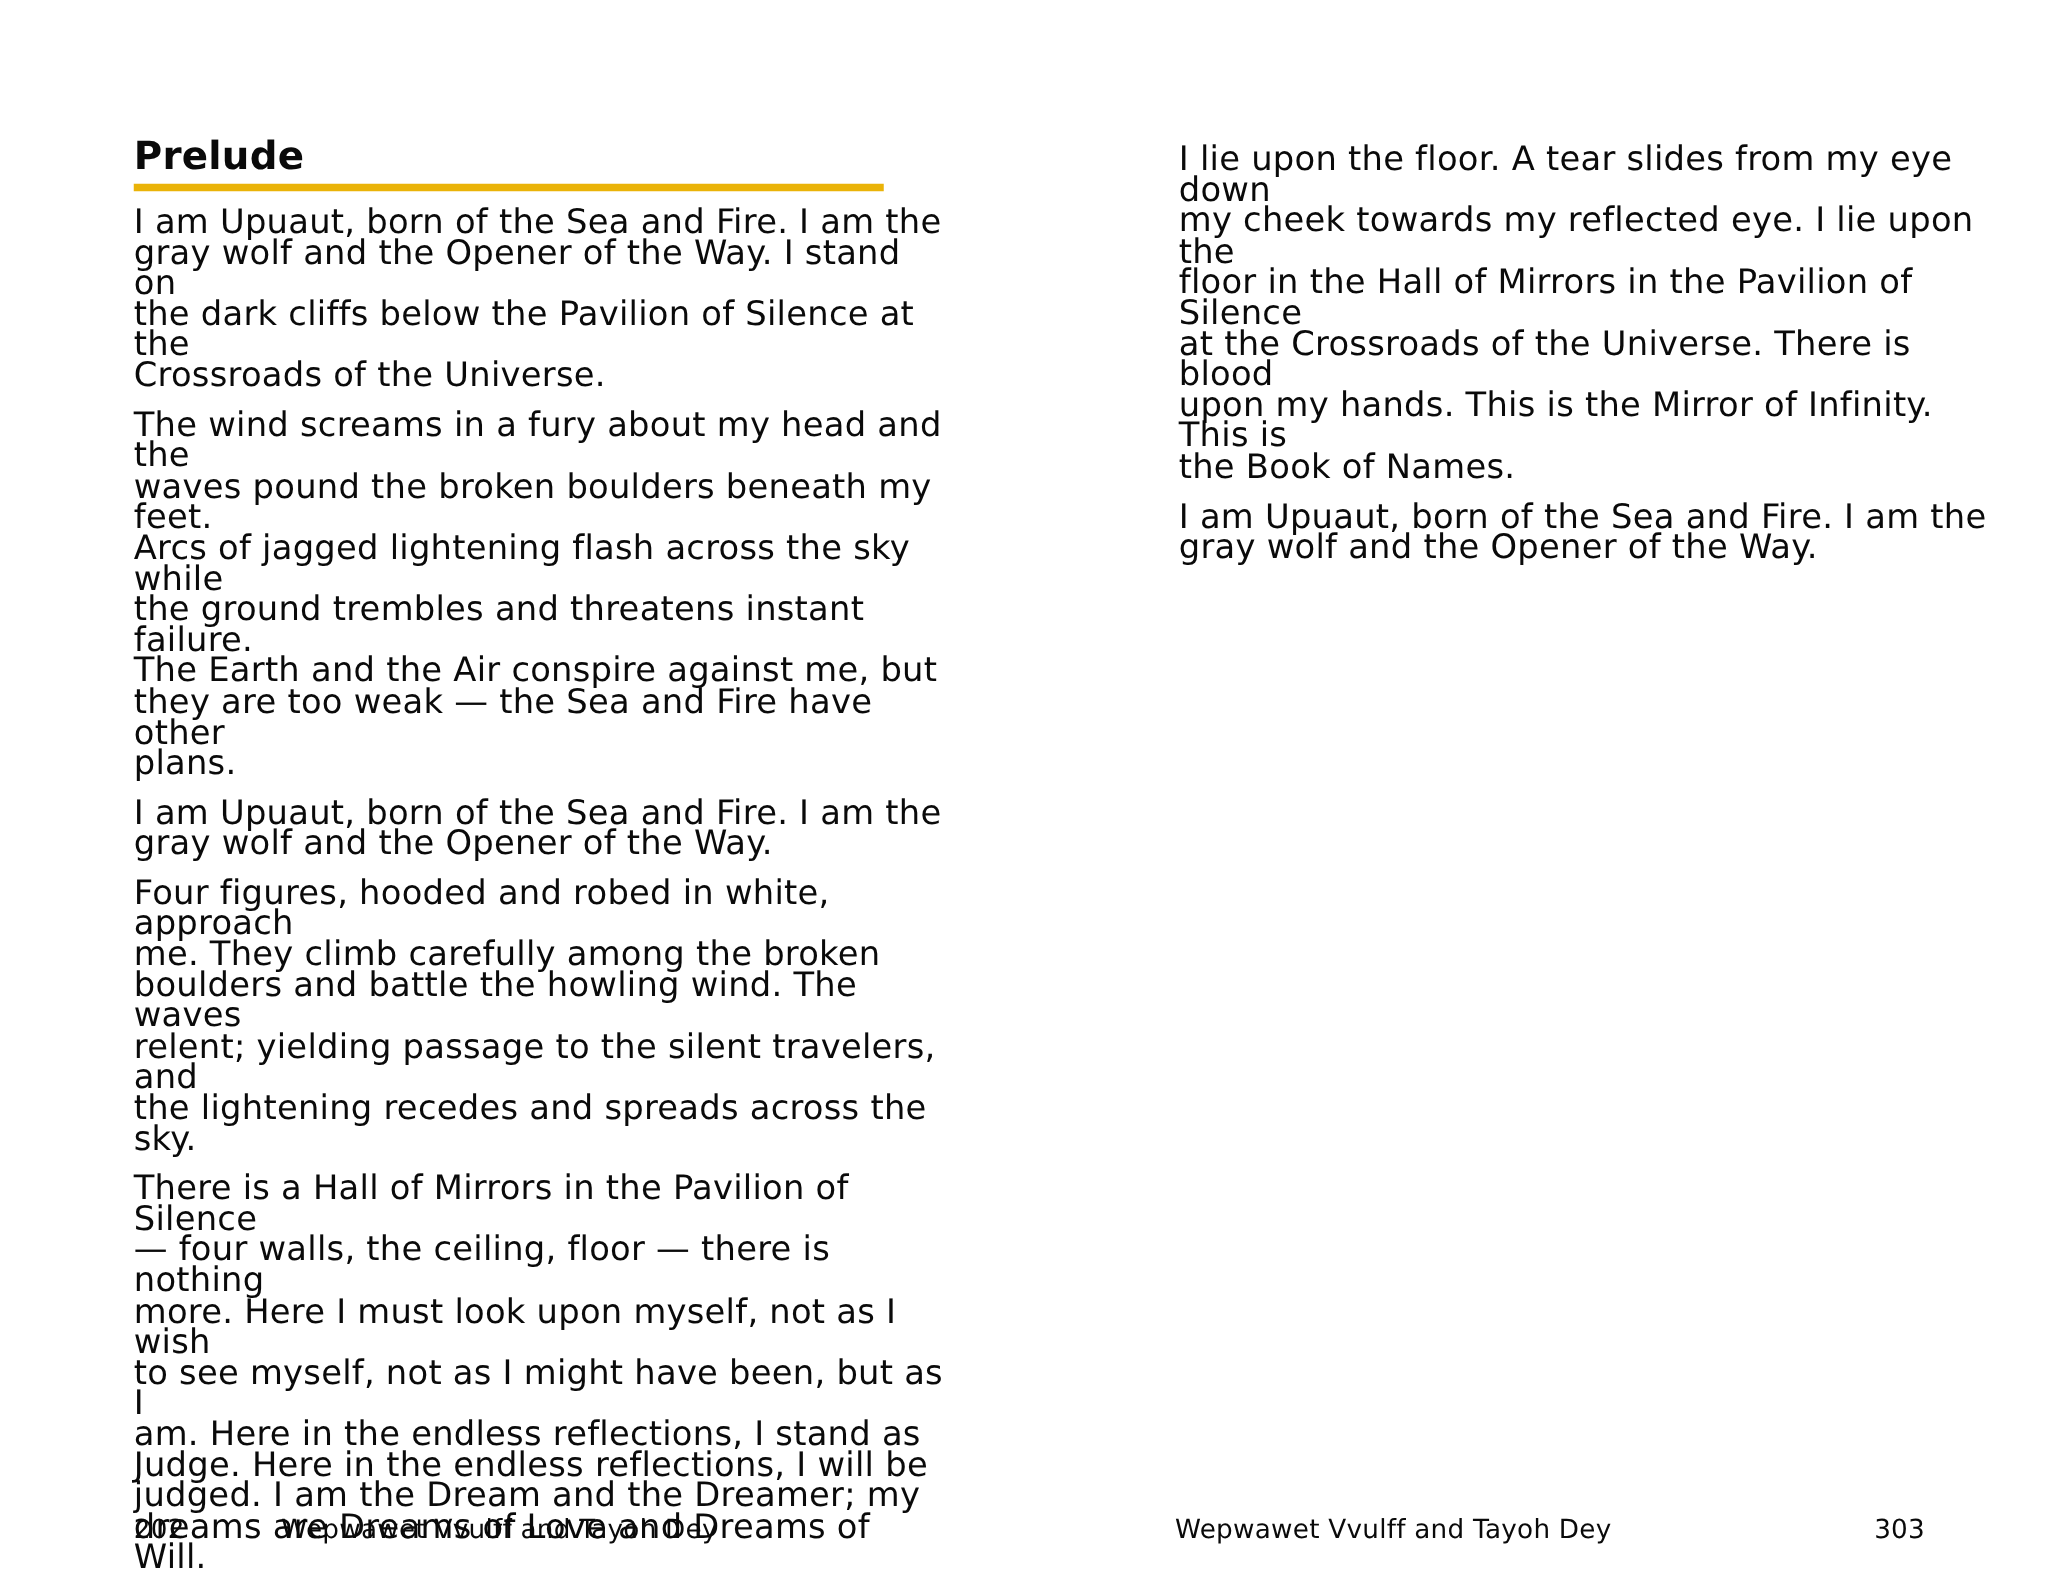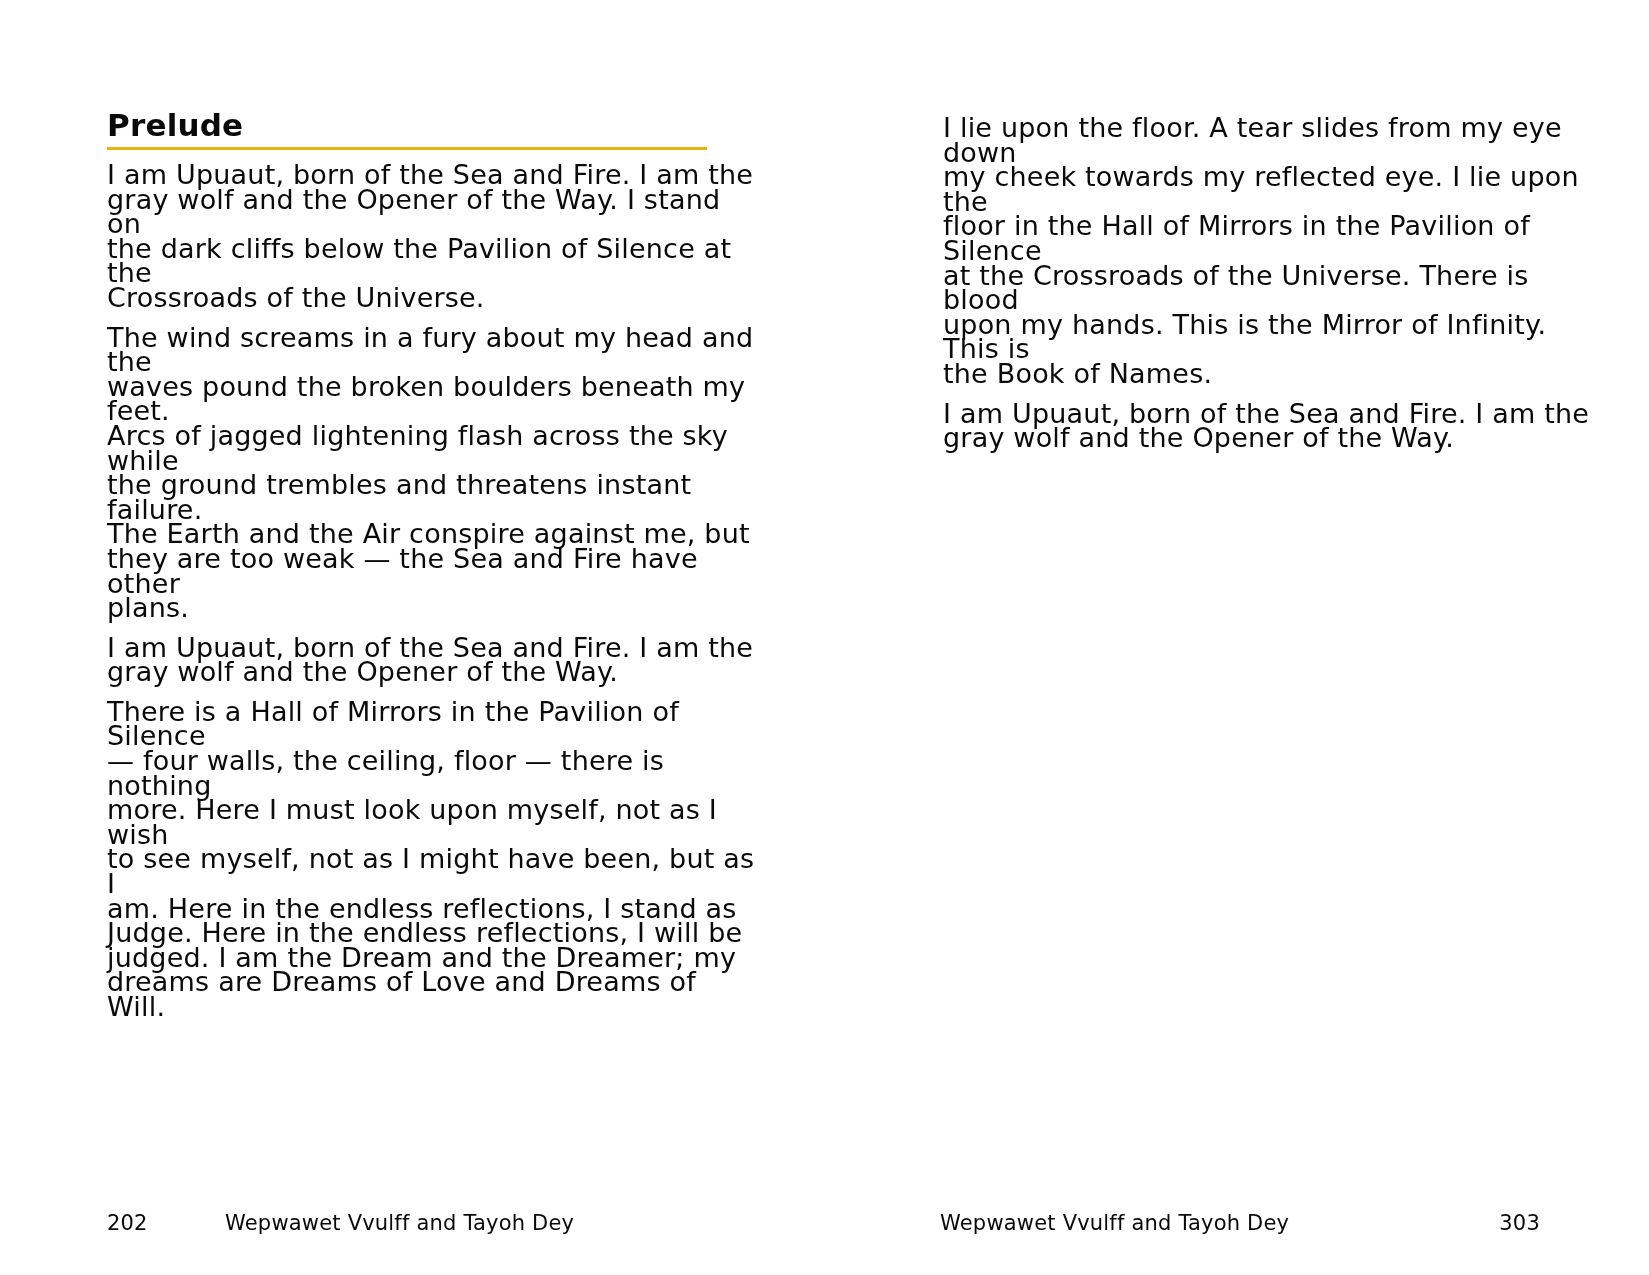--- a/index.html
+++ b/index.html
@@ -21,21 +21,21 @@
     width: 600px;
   }
   .left-column  { left: 107px; top: 103px; }
   .right-column { left: 943px; top: 116px; }
 
   .chapter-heading {
     font-size: 31px;
     font-weight: bold;
     line-height: 44px;
     letter-spacing: 0.2px;
-    border-bottom: 3px solid #eab308;
+    border-bottom: 6px solid #eab308;
     margin: 0 0 13px 0;
     width: 600px;
   }
   .body-text p {
     margin: 0 0 15px 0;
     font-size: 27px;
     line-height: 24.6px;
     letter-spacing: 0.2px;
     white-space: pre-line;
     width: 648px;
@@ -80,20 +80,25 @@
 Crossroads of the Universe.</p>
         <p>The wind screams in a fury about my head and the
 waves pound the broken boulders beneath my feet.
 Arcs of jagged lightening flash across the sky while
 the ground trembles and threatens instant failure.
 The Earth and the Air conspire against me, but
 they are too weak — the Sea and Fire have other
 plans.</p>
         <p>I am Upuaut, born of the Sea and Fire. I am the
 gray wolf and the Opener of the Way.</p>
+        <p>Four figures, hooded and robed in white, approach
+me. They climb carefully among the broken
+boulders and battle the howling wind. The waves
+relent; yielding passage to the silent travelers, and
+the lightening recedes and spreads across the sky.</p>
         <p>There is a Hall of Mirrors in the Pavilion of Silence
 — four walls, the ceiling, floor — there is nothing
 more. Here I must look upon myself, not as I wish
 to see myself, not as I might have been, but as I
 am. Here in the endless reflections, I stand as
 Judge. Here in the endless reflections, I will be
 judged. I am the Dream and the Dreamer; my
 dreams are Dreams of Love and Dreams of Will.</p>
       </div>
   </div>

